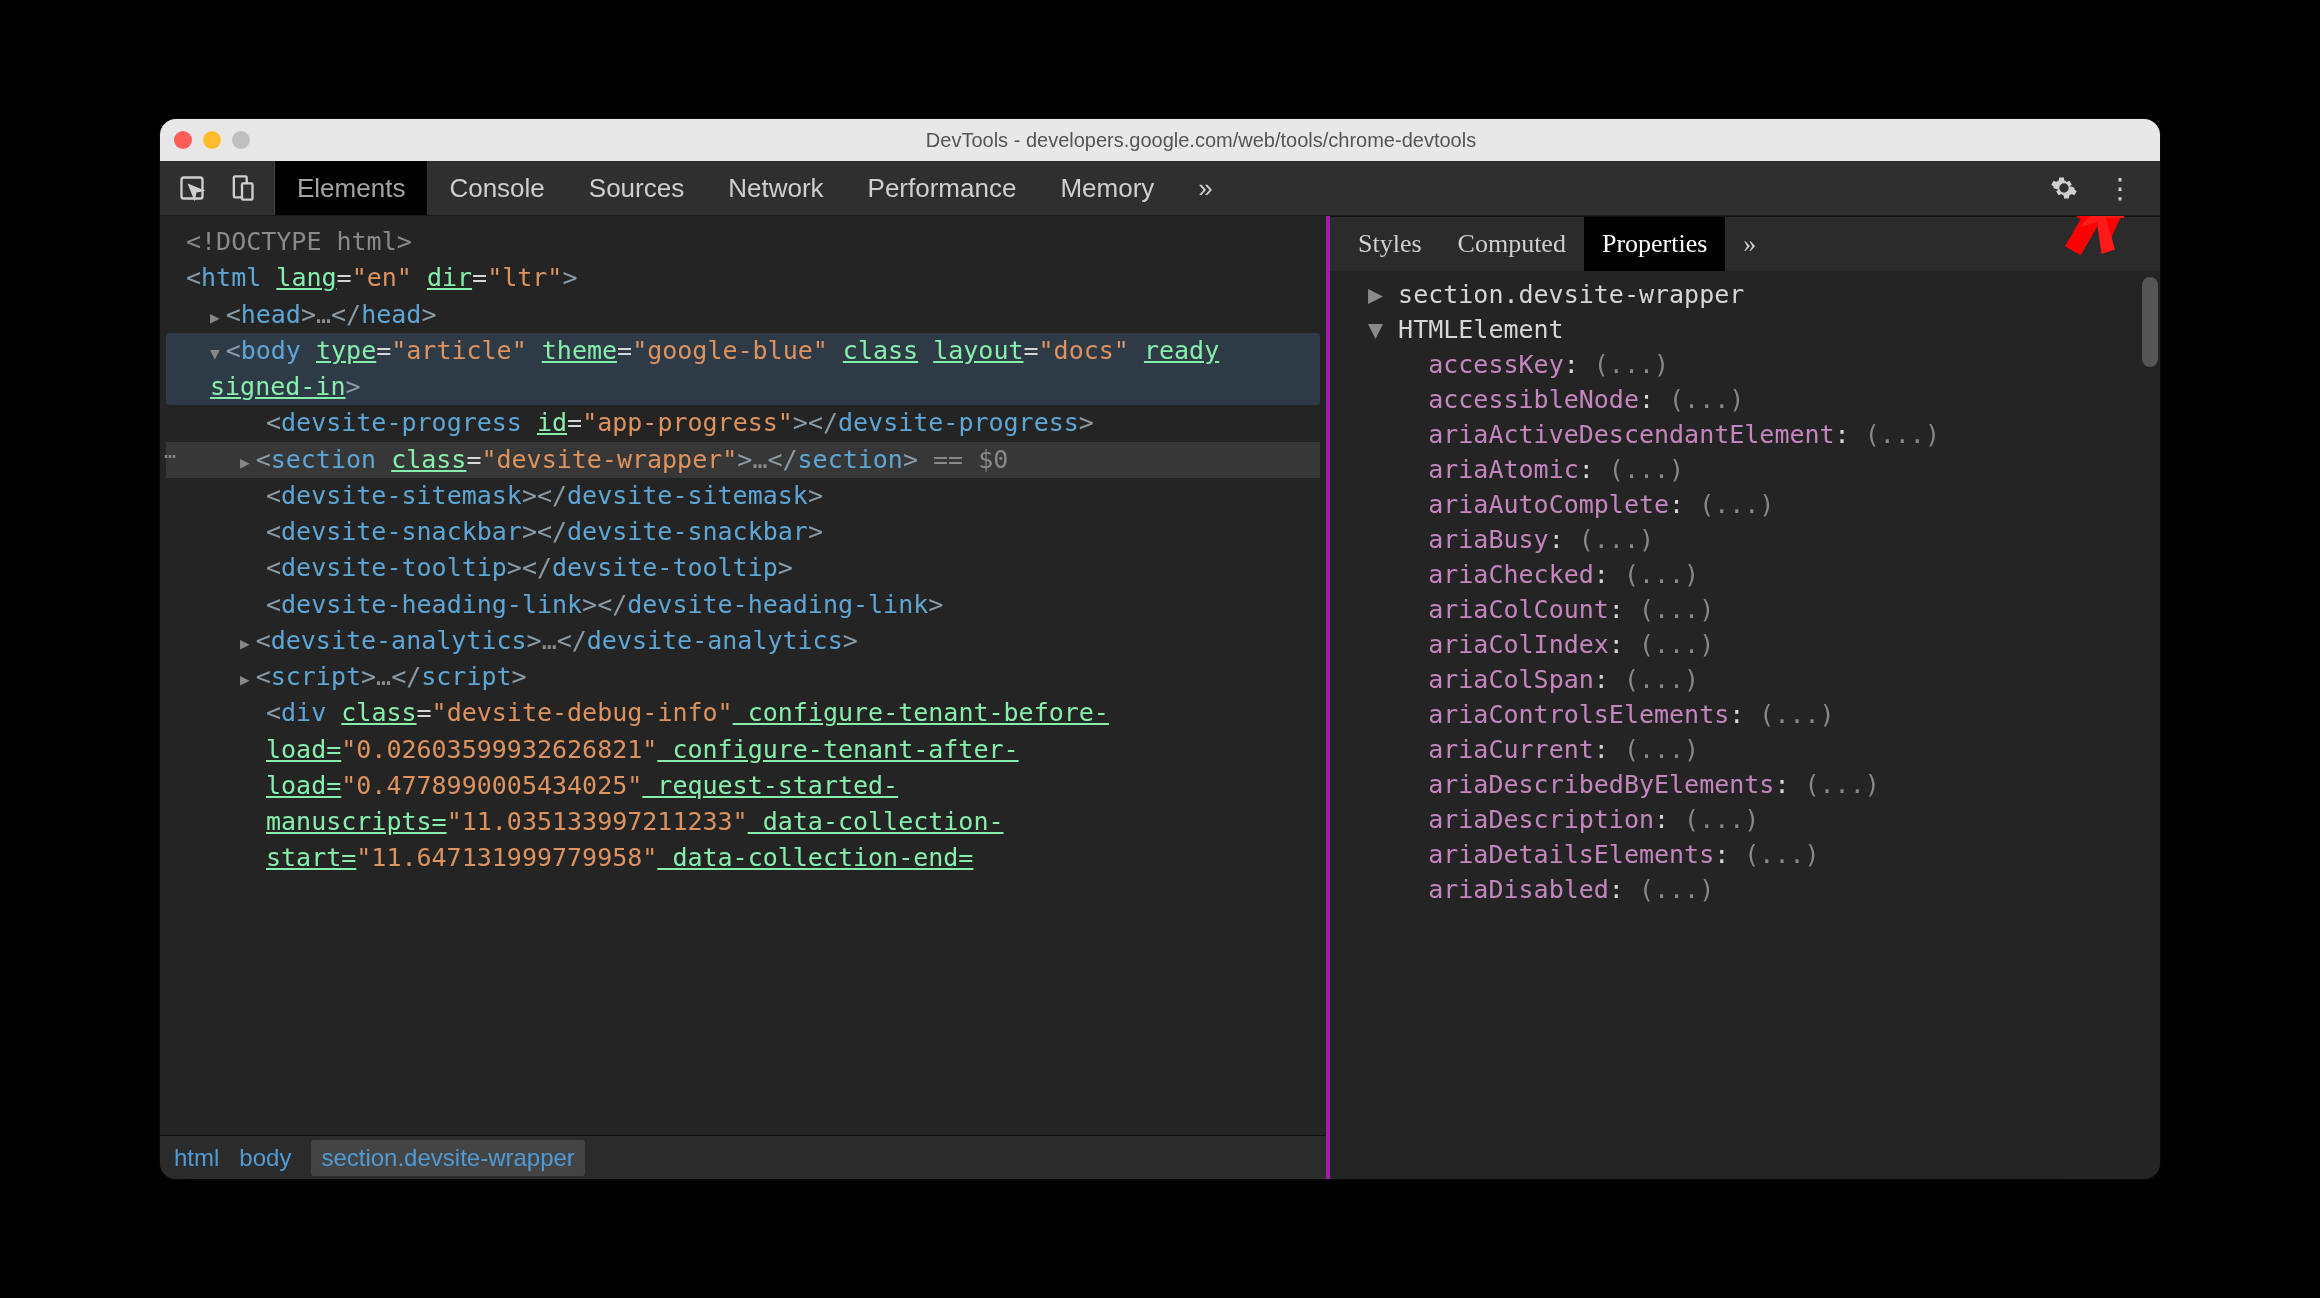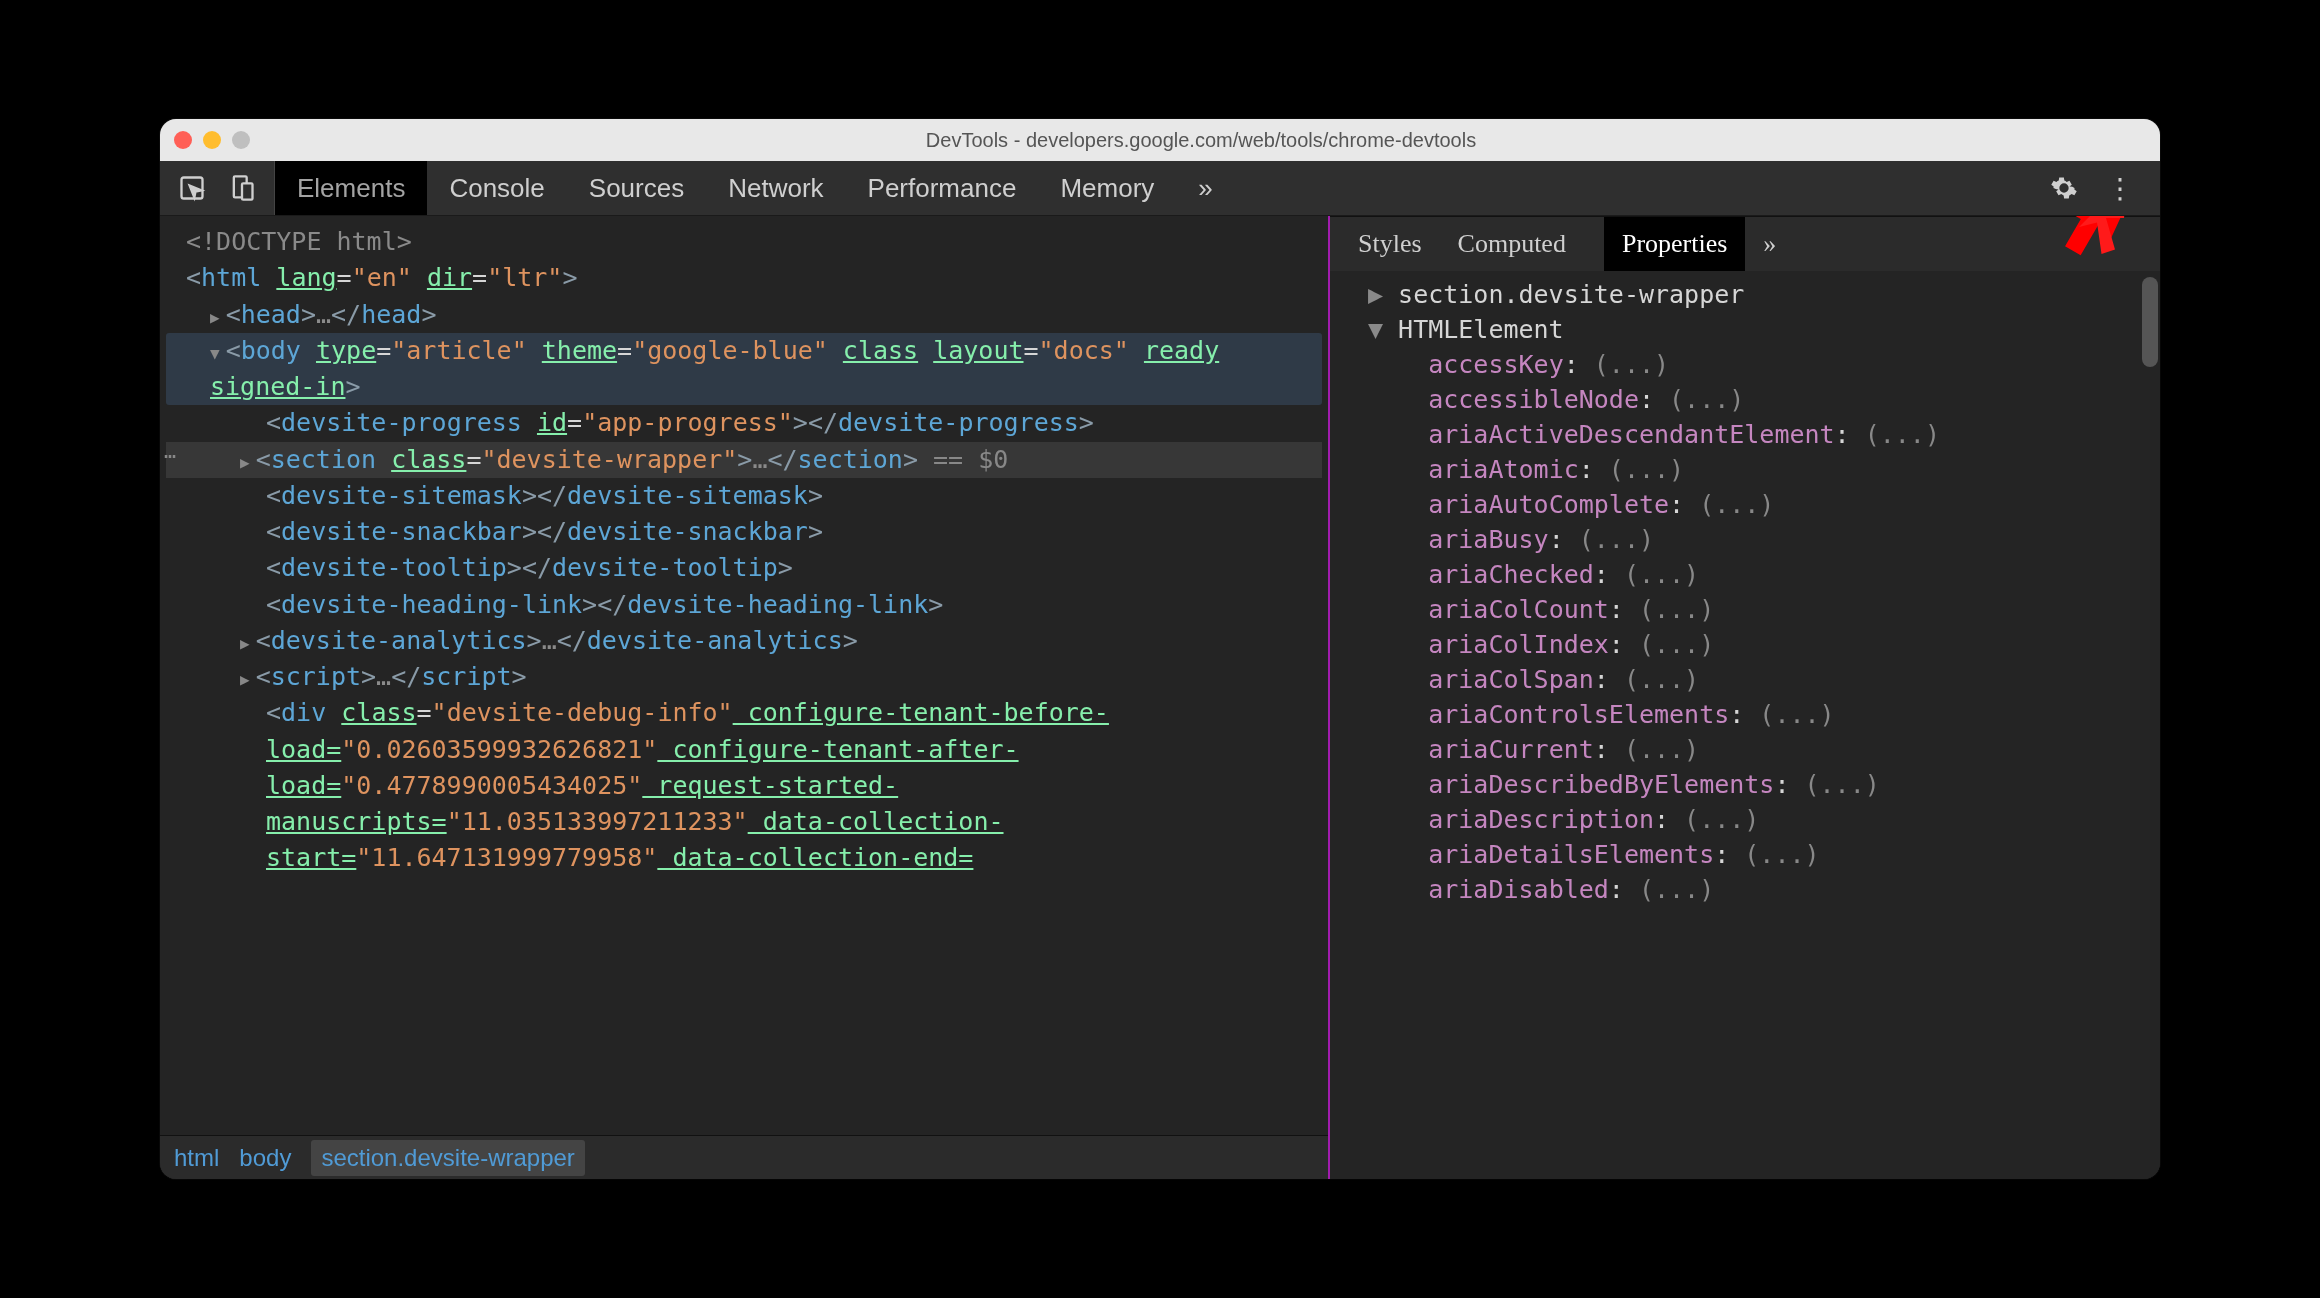--- a/index.html
+++ b/index.html
@@ -49,21 +49,21 @@
   color: #cfcfcf;
   font-family: -apple-system, sans-serif;
   font-size: 26px;
 }
 .tool-icons { display: flex; align-items: center; padding: 0 18px; gap: 22px; border-right: 1px solid #444; height: 100%; }
 .tabs { display: flex; height: 100%; }
 .tab { padding: 0 22px; display: flex; align-items: center; cursor: pointer; }
 .tab.active { background: #000; color: #a3a3a3; }
 .toolbar-right { margin-left: auto; display: flex; align-items: center; gap: 28px; padding-right: 24px; }
 .main { flex: 1; display: flex; overflow: hidden; }
-.left { flex: 1; display: flex; flex-direction: column; background: #242424; border-right: 2px solid #a21caf; }
+.left { flex: 1; display: flex; flex-direction: column; background: #242424; border-right: 4px solid #a21caf; }
 .dom { flex: 1; overflow: auto; padding: 8px 6px; font-size: 25px; line-height: 1.45; color: #d6d6d6; font-family: "SF Mono", Menlo, monospace; position: relative; }
 .dom-line { white-space: pre-wrap; padding: 0 4px 0 20px; }
 .indent1 { padding-left: 44px; }
 .indent2 { padding-left: 74px; }
 .indent3 { padding-left: 100px; }
 .arrow-exp::before { content: "▶"; color: #888; font-size: 16px; margin-right: 6px; display: inline-block; }
 .arrow-down::before { content: "▼"; color: #888; font-size: 16px; margin-right: 6px; display: inline-block; }
 .tag-punc { color: #8a9ba8; }
 .tag-name { color: #5da6d6; }
 .attr-name { color: #86efac; text-decoration: underline; }
@@ -94,21 +94,21 @@
   align-items: center;
   padding: 0 10px;
   gap: 0;
   font-family: Liberation Serif, serif;
   font-size: 26px;
   color: #cfcfcf;
   border-top: 1px solid #111;
   position: relative;
 }
 .subtab { padding: 0 18px; height: 100%; display: flex; align-items: center; cursor: pointer; }
-.subtab.active { background: #000; color: #fff; margin-left: 20px; }
+.subtab.active { background: #000; color: #fff; }
 .red-arrow {
   position: absolute;
   right: 18px;
   top: -44px;
   width: 90px;
   height: 90px;
   pointer-events: none;
 }
 .props { flex: 1; overflow: auto; padding: 6px 10px; font-family: "SF Mono", Menlo, monospace; font-size: 25px; color: #d6d6d6; line-height: 1.4; position: relative; }
 .prop-line { white-space: pre; margin-left: 28px; }

